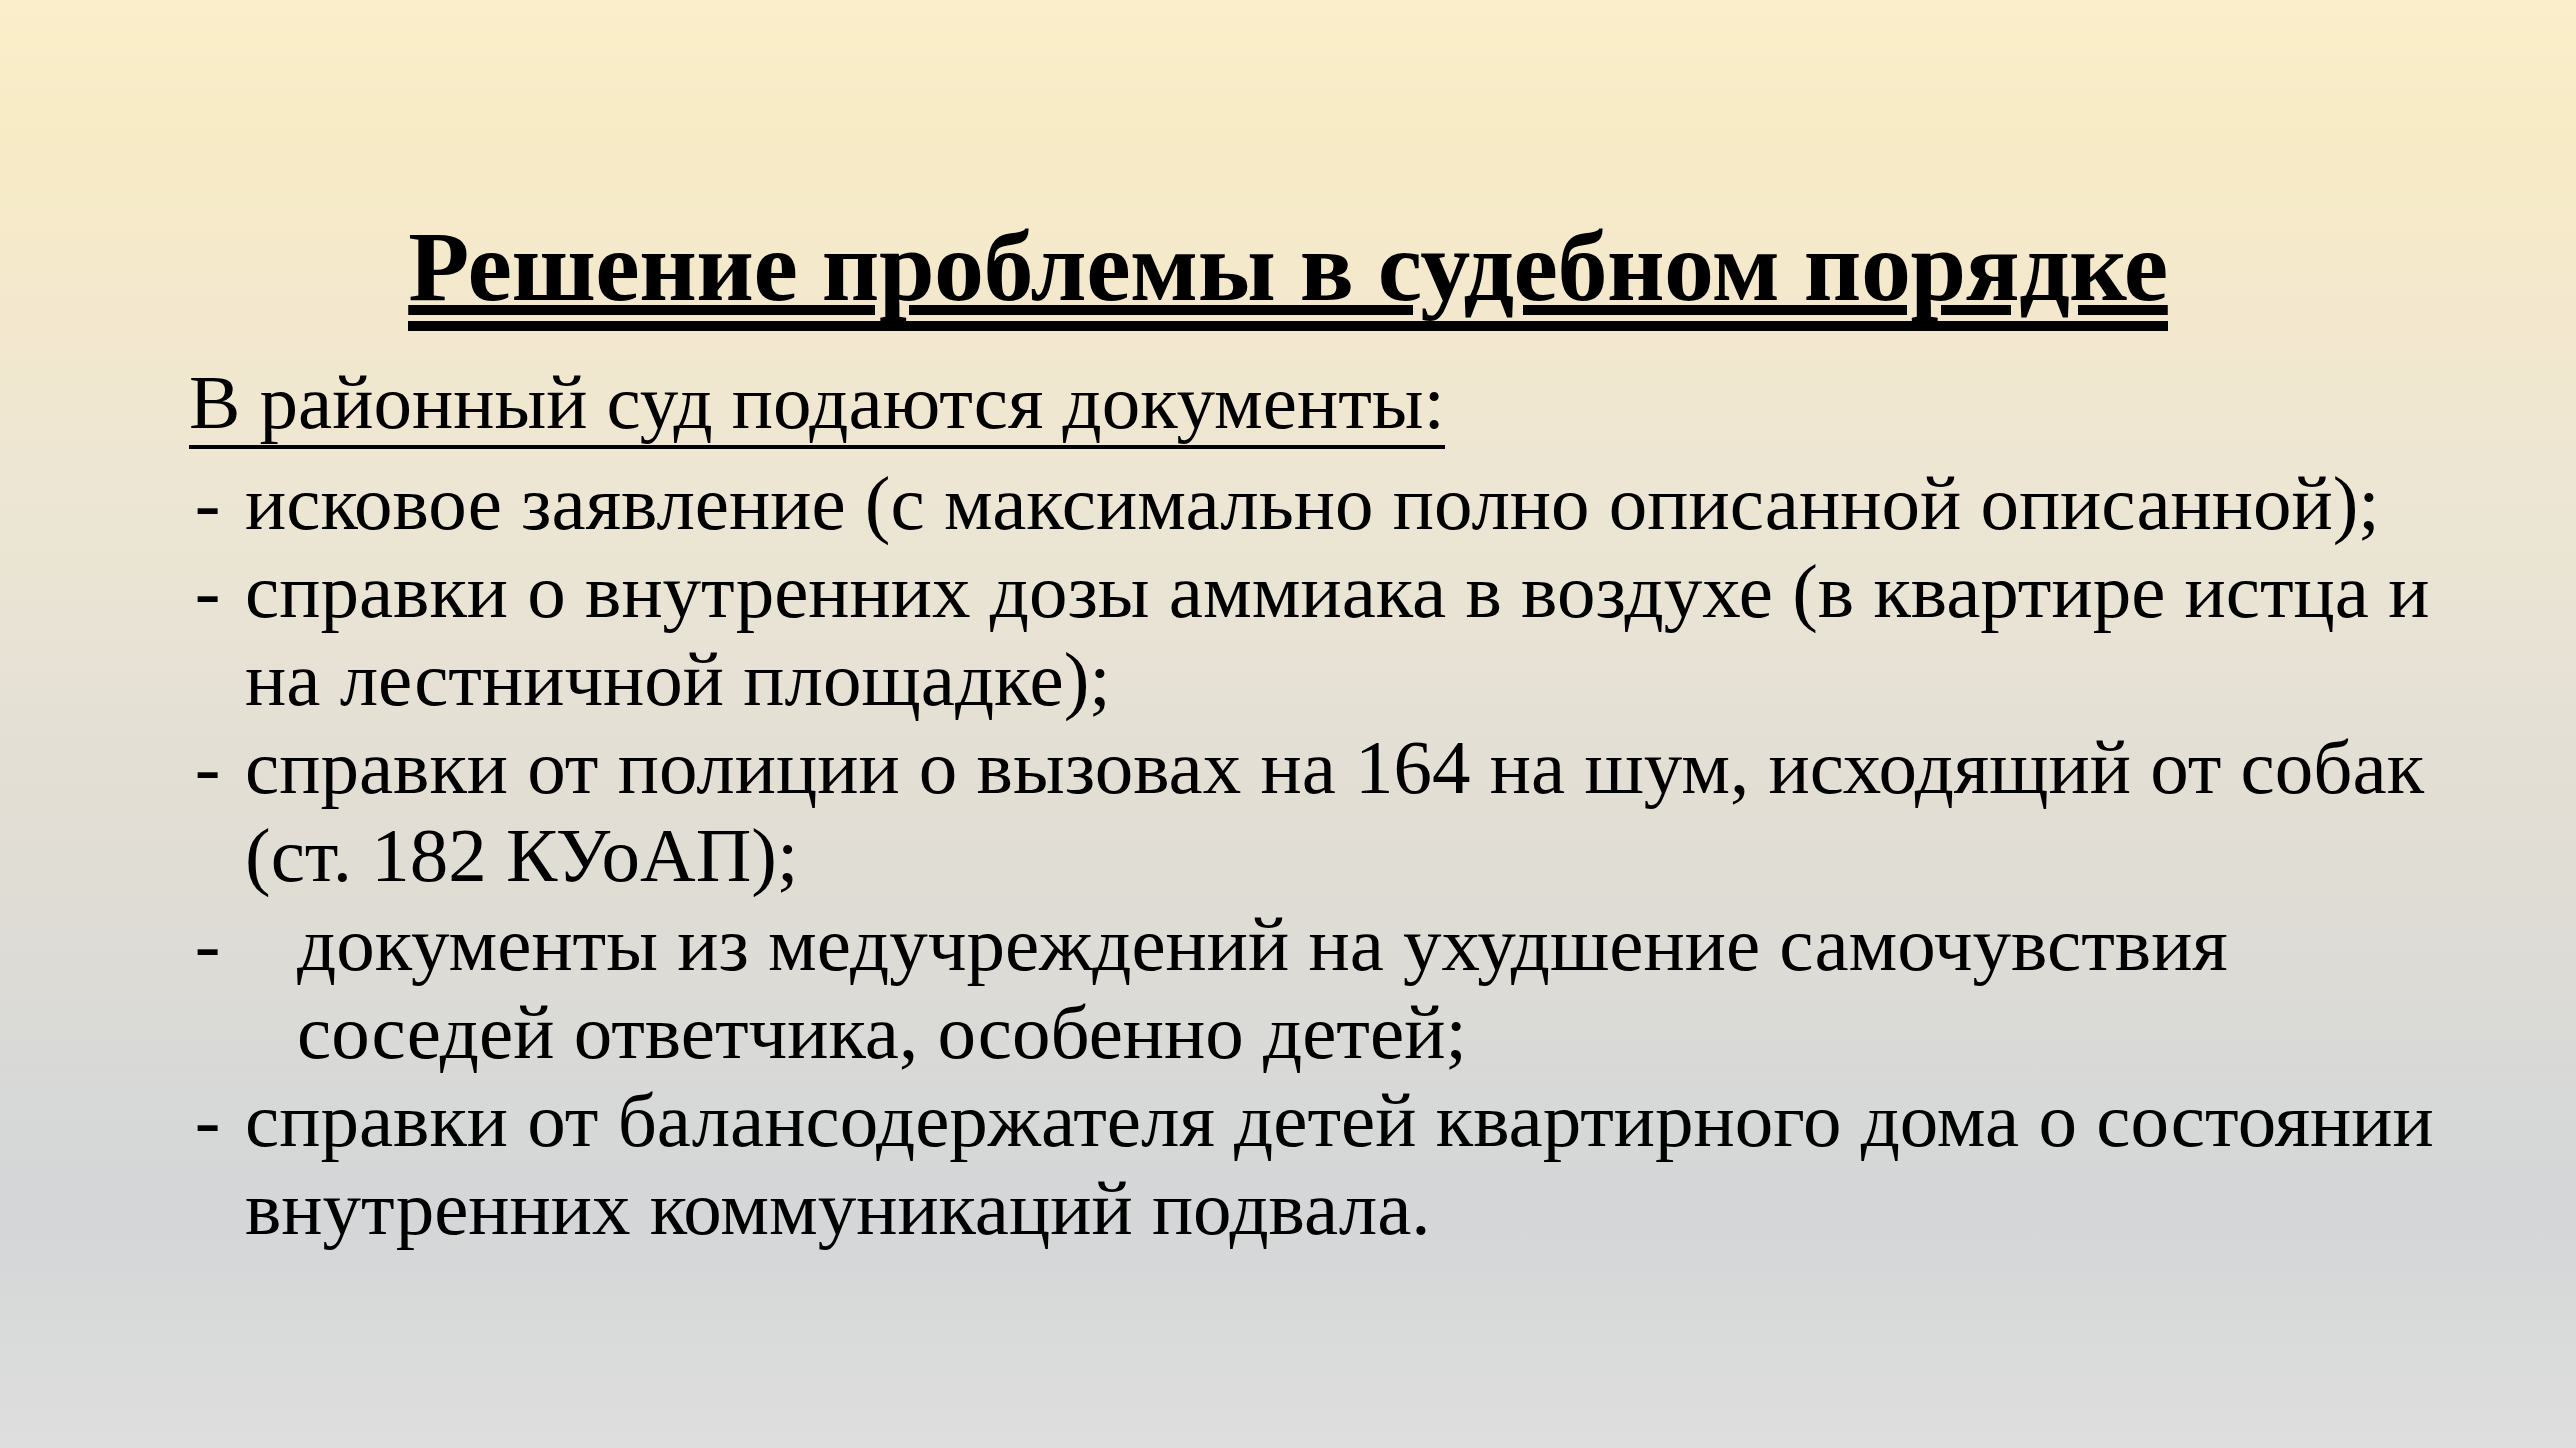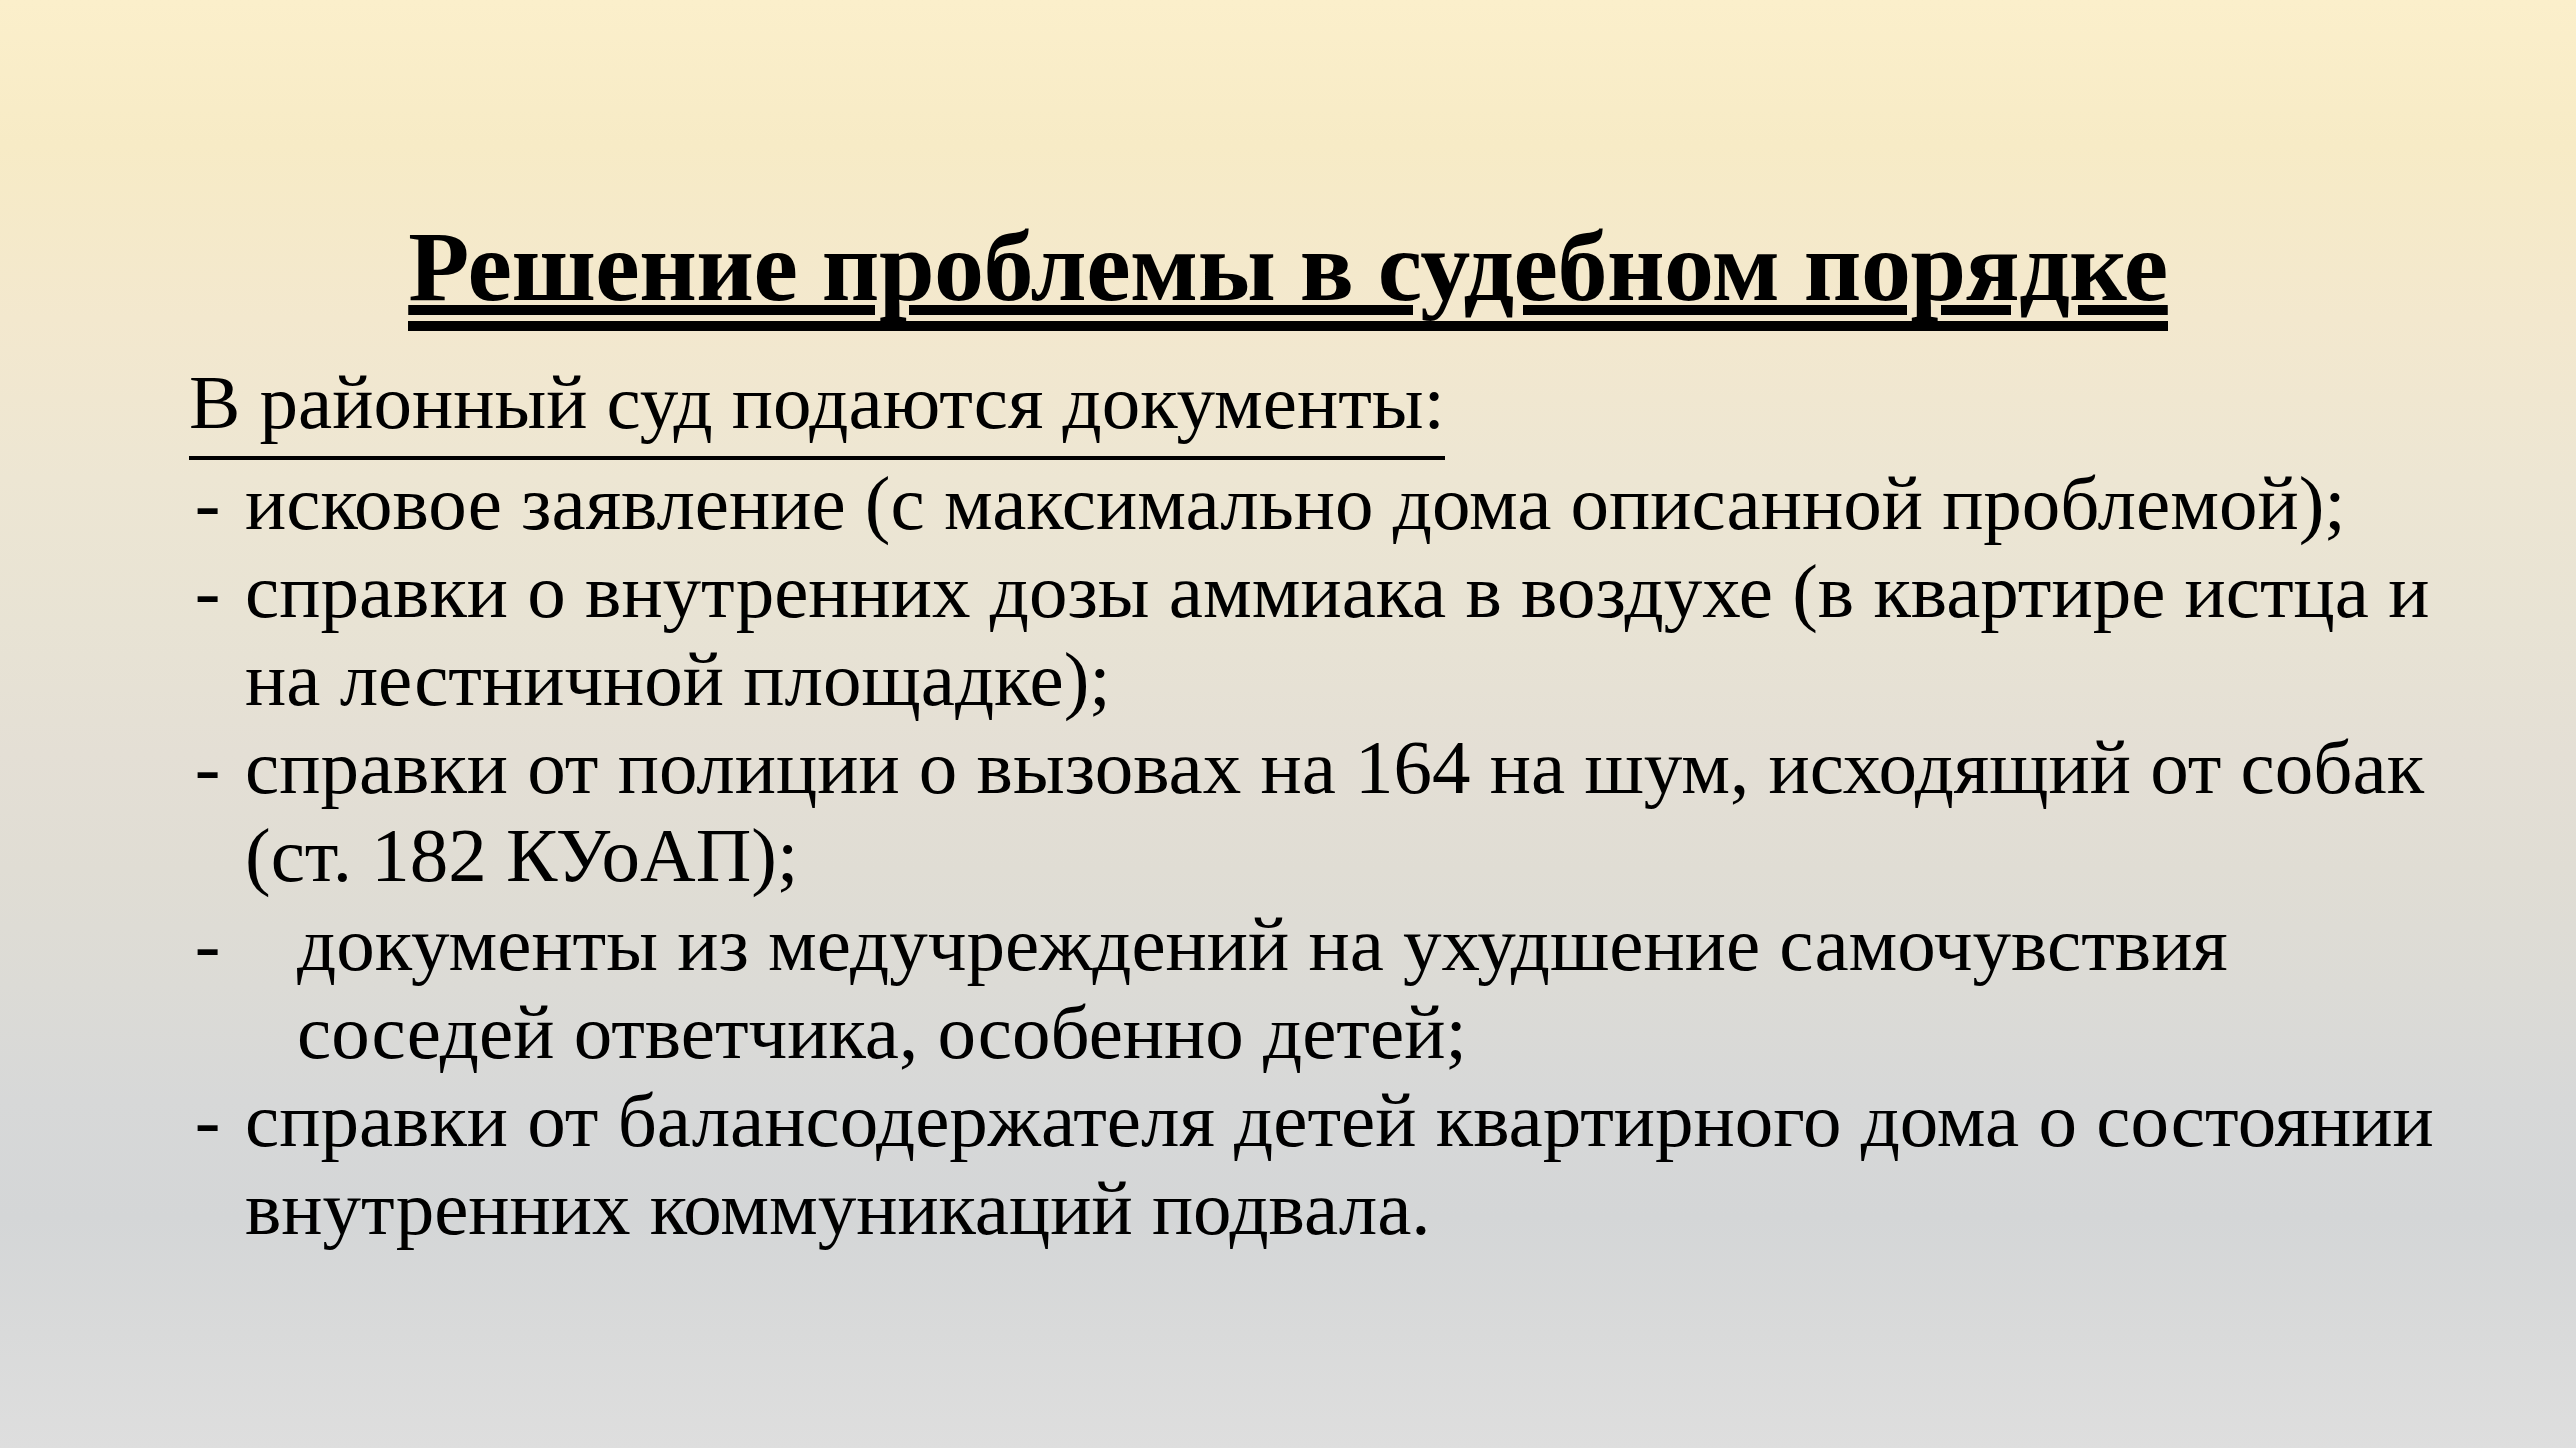--- a/index.html
+++ b/index.html
@@ -67,21 +67,21 @@
   }
 
   .lead-line {
     font-size: 77px;
     line-height: 1.12;
     margin: 0 0 13.5px 0;
     white-space: nowrap;
   }
   .lead-line .u {
     border-bottom: 4.8px solid #000000;
-    padding-bottom: 11px;
+    padding-bottom: 0;
   }
 
   .bullet-list {
     list-style: none;
     margin: 0;
     padding: 0;
   }
   .bullet-item {
     position: relative;
     font-size: 77px;
@@ -116,21 +116,21 @@
   <div class="body-block">
 
     <p class="lead-line">
       <span class="u">В районный суд подаются документы:</span>
     </p>
 
     <ul class="bullet-list">
 
       <li class="bullet-item">
         <span class="dash">-</span>
-        <span class="bullet-text">исковое заявление (с максимально дома описанной проблемой);</span>
+        <span class="bullet-text">исковое заявление (с максимально полно описанной описанной);</span>
       </li>
 
       <li class="bullet-item">
         <span class="dash">-</span>
         <span class="bullet-text">справки о внутренних дозы аммиака в воздухе (в квартире истца и на лестничной площадке);</span>
       </li>
 
       <li class="bullet-item">
         <span class="dash">-</span>
         <span class="bullet-text">справки от полиции о вызовах на 164 на шум, исходящий от собак (ст. 182 КУоАП);</span>

